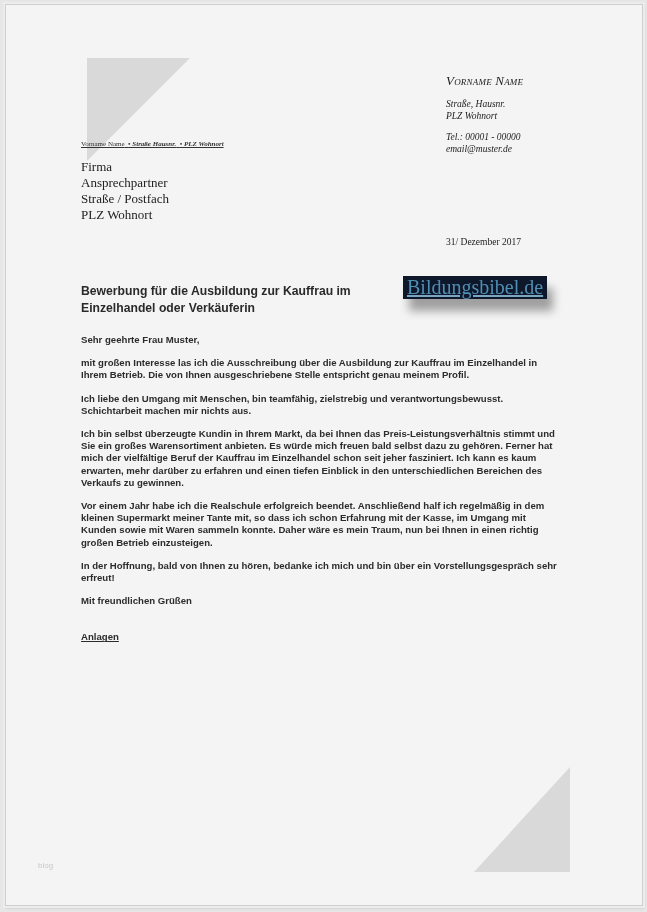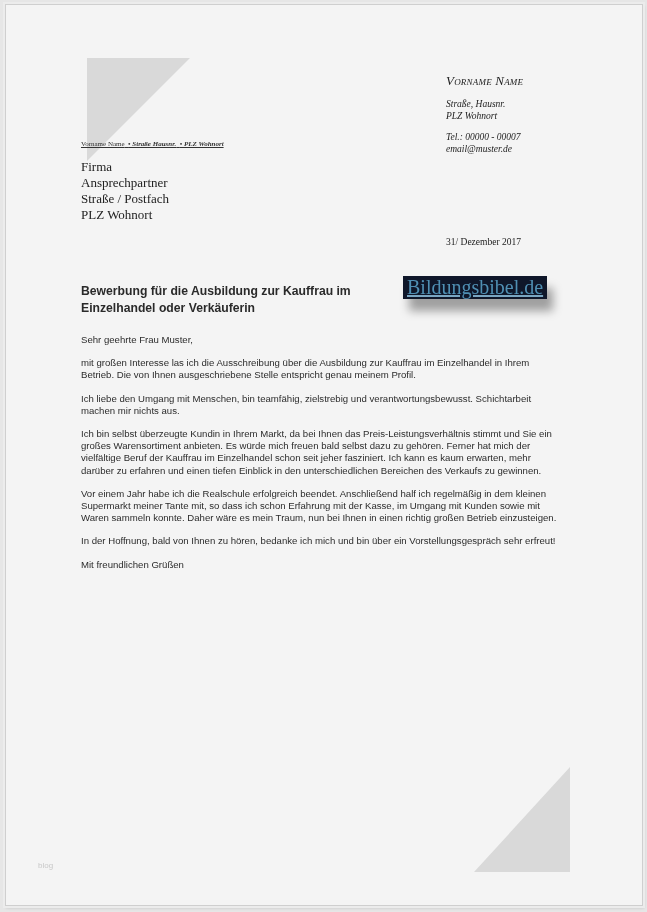--- a/index.html
+++ b/index.html
@@ -32,40 +32,40 @@
   .returnline i { font-style: italic; font-weight: bold; }
   .recipient { position: absolute; left: 81px; top: 159px; font-family: "Liberation Serif", serif; font-size: 13px; line-height: 16px; color: #222; }
   .date { position: absolute; left: 446px; top: 237px; font-family: "Liberation Serif", serif; font-size: 9.5px; }
   .subject { position: absolute; left: 81px; top: 283px; width: 300px; font-weight: bold; font-size: 12.2px; line-height: 17px; color: #2a2a2a; }
   .brand {
     position: absolute; left: 403px; top: 276px; padding: 0 4px;
     font-family: "Liberation Serif", serif; font-size: 20px; color: #4f8fb3;
     background: #0f172a; box-shadow: 6px 12px 10px rgba(0,0,0,0.35);
     text-decoration: underline; text-decoration-color: #7aa6c2;
   }
-  .body { position: absolute; left: 81px; top: 334px; width: 480px; font-size: 9.6px; line-height: 12.2px; color: #2c2c2c; }
+  .body { position: absolute; left: 81px; top: 334px; width: 480px; font-size: 9.6px; line-height: 12.2px; color: #2c2c2c; font-weight: bold; }
   .body p { margin: 0 0 11px 0; }
   .anlagen { text-decoration: underline; margin-top: 24px !important; }
   .watermark { position: absolute; left: 38px; top: 861px; font-size: 8px; color: #c9c9c9; text-align: right; }
 </style>
 </head>
 <body>
 
 <div class="page">
   <div class="tri-tl"></div>
   <div class="tri-br"></div>
 </div>
 
 <div class="sender">
   <div class="name">Vorname Name</div>
   <div class="gap"></div>
   <div class="line">Straße, Hausnr.</div>
   <div class="line">PLZ Wohnort</div>
   <div class="gap"></div>
-  <div class="line">Tel.: 00000 - 00007</div>
+  <div class="line">Tel.: 00001 - 00000</div>
   <div class="line">email@muster.de</div>
 </div>
 
 <div class="returnline">
   <span>Vorname Name</span>
   &nbsp;<i>• Straße Hausnr.</i>
   &nbsp;<i>• PLZ Wohnort</i>
 </div>
 
 <div class="recipient">
@@ -82,15 +82,16 @@
 <div class="brand">Bildungsbibel.de</div>
 
 <div class="body">
   <p>Sehr geehrte Frau Muster,</p>
   <p>mit großen Interesse las ich die Ausschreibung über die Ausbildung zur Kauffrau im Einzelhandel in Ihrem Betrieb. Die von Ihnen ausgeschriebene Stelle entspricht genau meinem Profil.</p>
   <p>Ich liebe den Umgang mit Menschen, bin teamfähig, zielstrebig und verantwortungsbewusst. Schichtarbeit machen mir nichts aus.</p>
   <p>Ich bin selbst überzeugte Kundin in Ihrem Markt, da bei Ihnen das Preis-Leistungsverhältnis stimmt und Sie ein großes Warensortiment anbieten. Es würde mich freuen bald selbst dazu zu gehören. Ferner hat mich der vielfältige Beruf der Kauffrau im Einzelhandel schon seit jeher fasziniert. Ich kann es kaum erwarten, mehr darüber zu erfahren und einen tiefen Einblick in den unterschiedlichen Bereichen des Verkaufs zu gewinnen.</p>
   <p>Vor einem Jahr habe ich die Realschule erfolgreich beendet. Anschließend half ich regelmäßig in dem kleinen Supermarkt meiner Tante mit, so dass ich schon Erfahrung mit der Kasse, im Umgang mit Kunden sowie mit Waren sammeln konnte. Daher wäre es mein Traum, nun bei Ihnen in einen richtig großen Betrieb einzusteigen.</p>
   <p>In der Hoffnung, bald von Ihnen zu hören, bedanke ich mich und bin über ein Vorstellungsgespräch sehr erfreut!</p>
   <p>Mit freundlichen Grüßen</p>
+  <p class="anlagen">Anlagen</p>
 </div>
 
 <div class="watermark">blog</div>
 
 </body></html>

